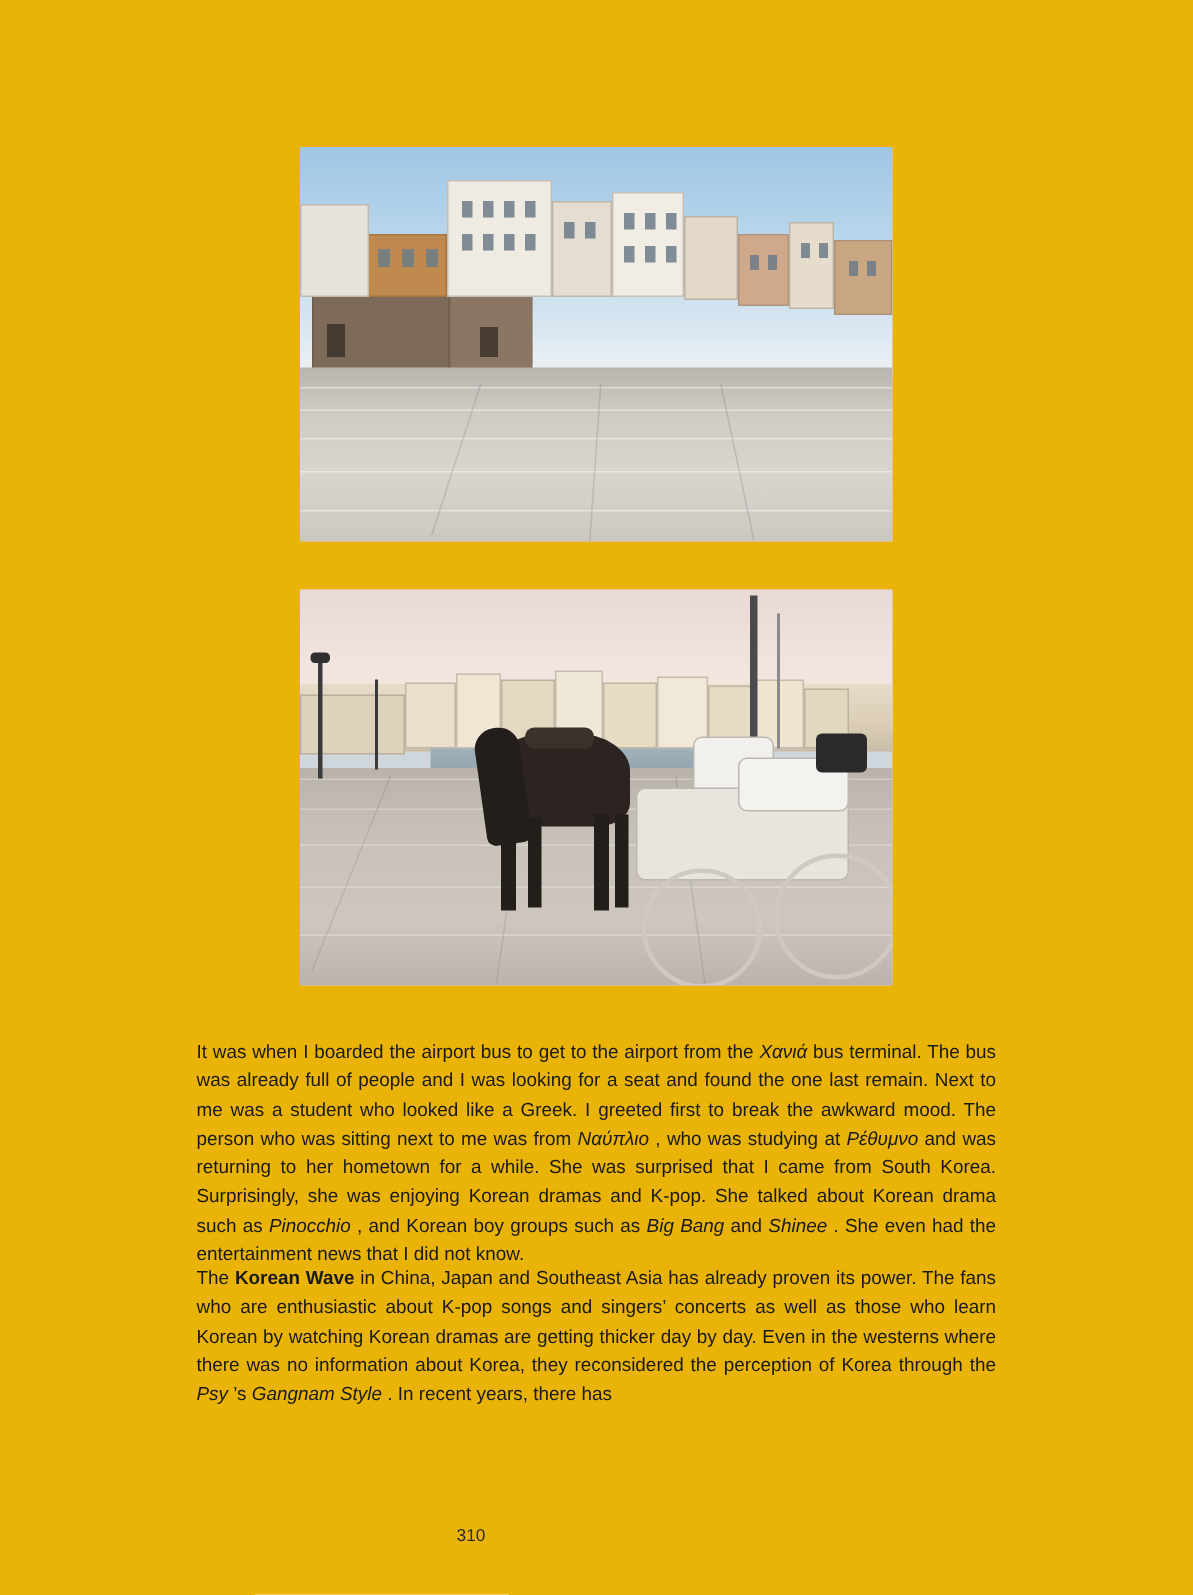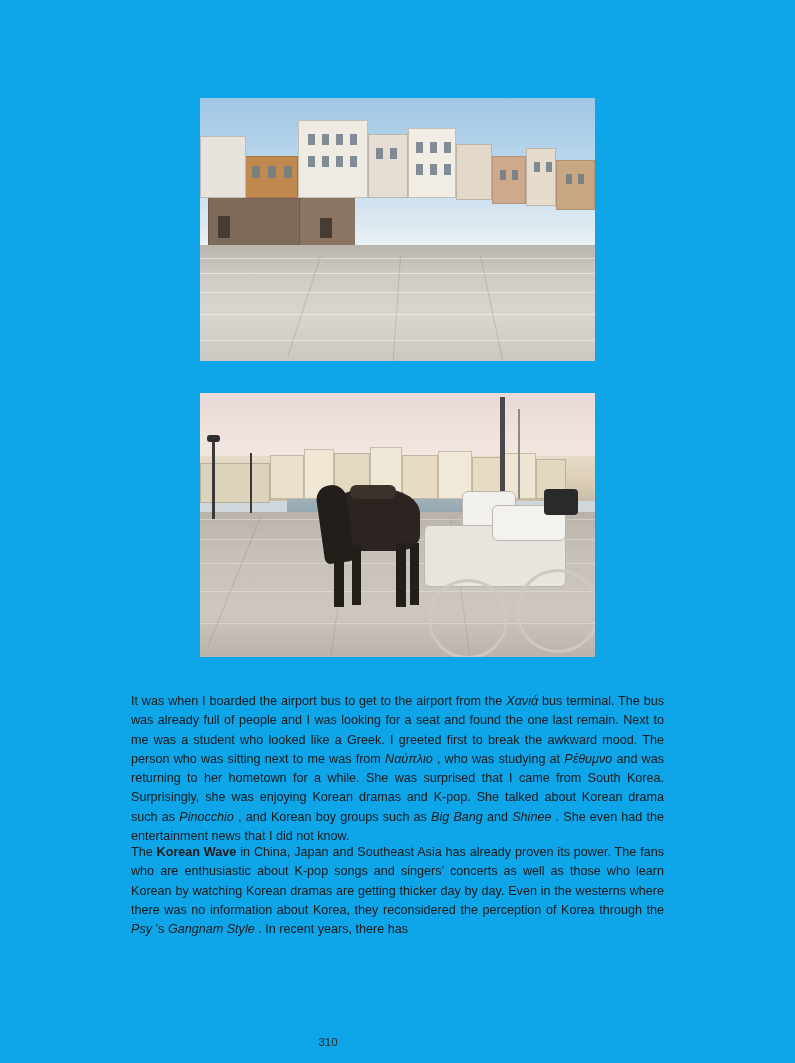--- a/index.html
+++ b/index.html
@@ -12,21 +12,21 @@
     height: 1063px;
     font-family: "Liberation Sans", sans-serif;
     color: #000000;
     position: relative;
     overflow: hidden;
   }
   .page {
     position: relative;
     width: 795px;
     height: 1063px;
-    background: #0ea5e9;
+    background: #eab308;
   }
 
   
   .figure {
     position: absolute;
     overflow: hidden;
     background: #cfd6dc;
   }
   #figure-harbour-square {
     left: 200px;
@@ -127,27 +127,26 @@
     text-align: justify;
     color: #1a1a1a;
   }
   #para-1 { top: 692px; }
   #para-2 { top: 843px; }
   .body-text i { font-style: italic; }
   .body-text b { font-weight: bold; }
 
   .page-number {
     position: absolute;
-    left: 14px;
+    left: 0;
     top: 1018px;
     width: 628px;
     text-align: center;
     font-size: 11.5px;
     color: #2b2b2b;
-    margin-top: 18px;
   }
 </style>
 </head>
 <body>
 
 <div class="page">
 
   <div class="figure" id="figure-harbour-square">
     <div class="sky1"></div>
 

